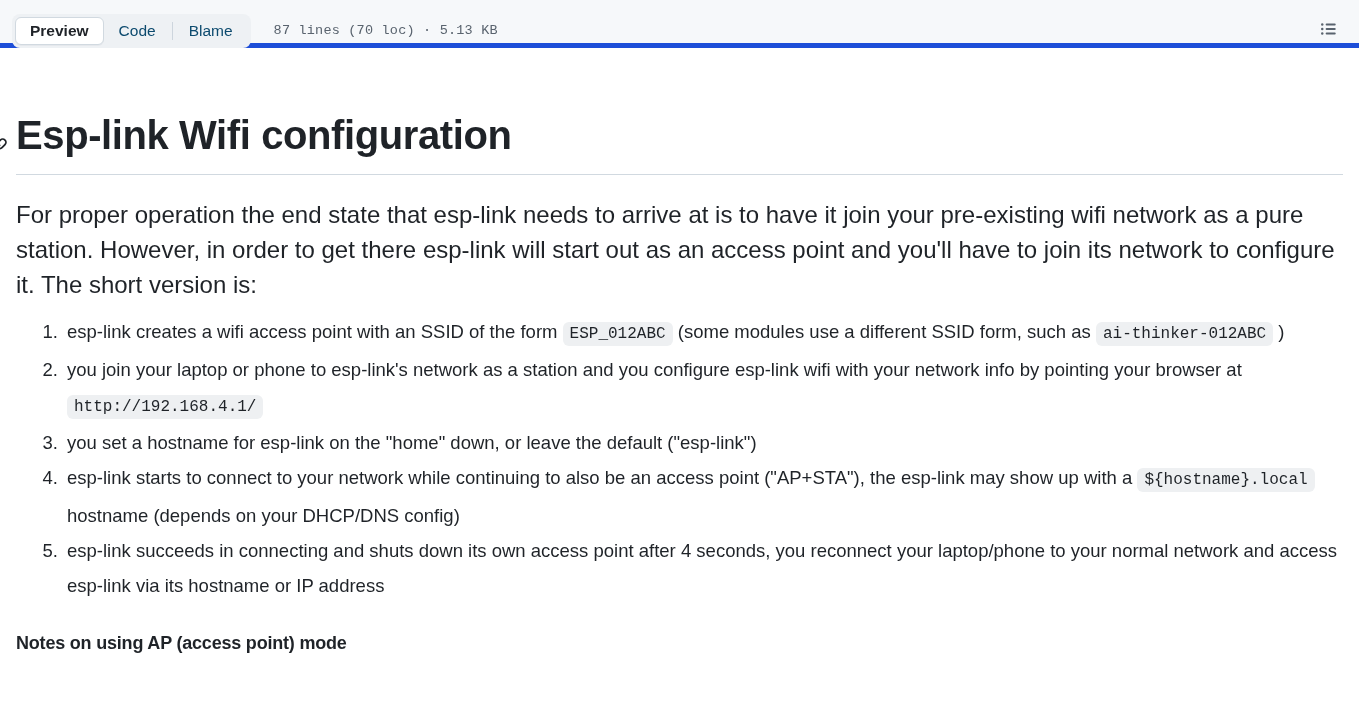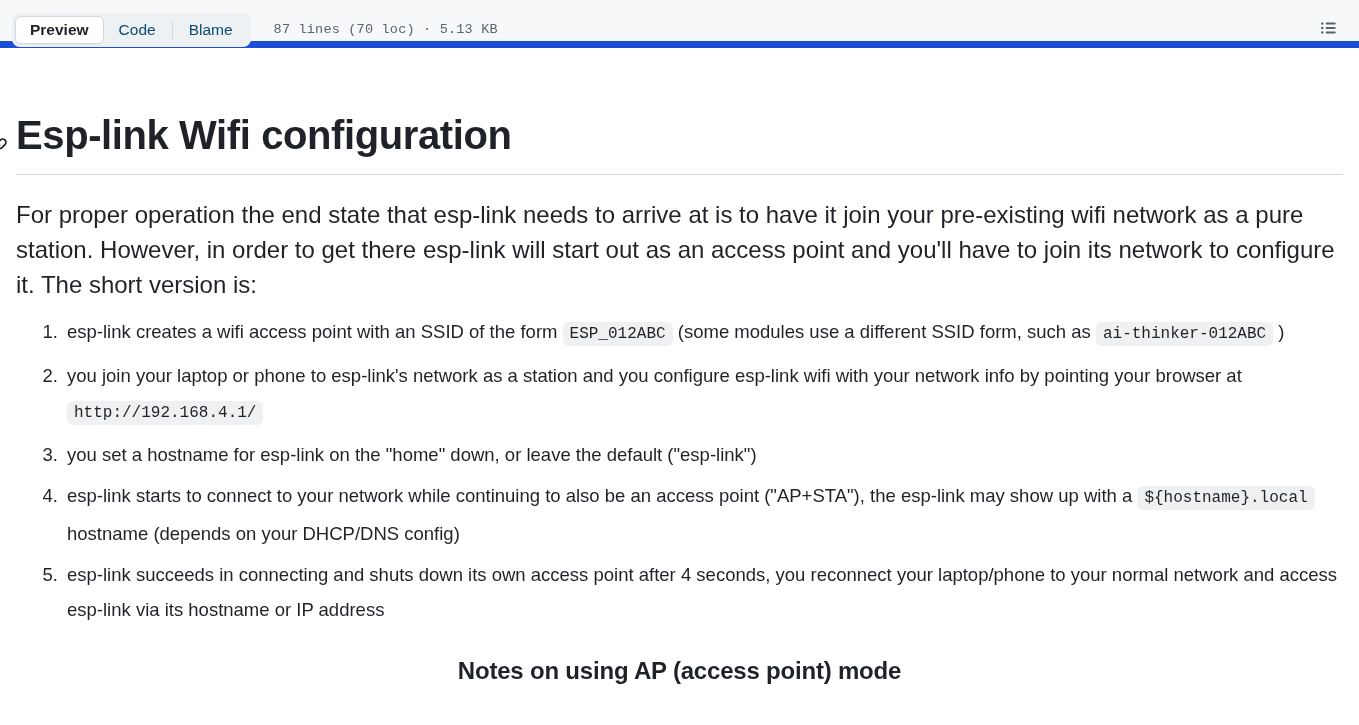--- a/index.html
+++ b/index.html
@@ -11,21 +11,21 @@
     font-family: "Liberation Sans", sans-serif;
     color: #1f2328;
     -webkit-font-smoothing: antialiased;
   }
 
   
   #file-header {
     position: relative;
     height: 48px;
     background: #f6f8fa;
-    border-bottom: 7px solid #1d4ed8;
+    border-bottom: 5px solid #1d4ed8;
     display: flex;
     align-items: center;
     padding: 18px 14px 0 12px;
   }
 
   .segmented {
     display: inline-flex;
     align-items: center;
     background: #eef1f4;
     border-radius: 8px;
@@ -148,42 +148,41 @@
     color: #1f2328;
   }
 
   ol.md-ol {
     margin: 12px 0 0 0;
     padding-left: 47px;
     font-size: 18.5px;
     line-height: 35px;
   }
   ol.md-ol > li {
-    margin-top: 6px;
+    margin-top: 0;
     padding-left: 4px;
   }
   ol.md-ol > li::marker { color: #1f2328; }
 
   code.md-code {
     font-family: "Liberation Mono", monospace;
     font-size: 16px;
     background: #eef0f2;
     border-radius: 6px;
     padding: 3px 7px;
     color: #1f2328;
     white-space: nowrap;
   }
 
   h2.md-h2 {
-    font-size: 24px;
+    font-size: 18px;
     font-weight: 600;
     margin: 30px 0 0 0;
     letter-spacing: -0.2px;
     color: #1f2328;
-    text-align: center;
   }
 </style>
 </head>
 <body>
 
 <div id="file-header">
 
   <div class="segmented">
     <button class="seg-btn selected">Preview</button>
     <button class="seg-btn">Code</button>

